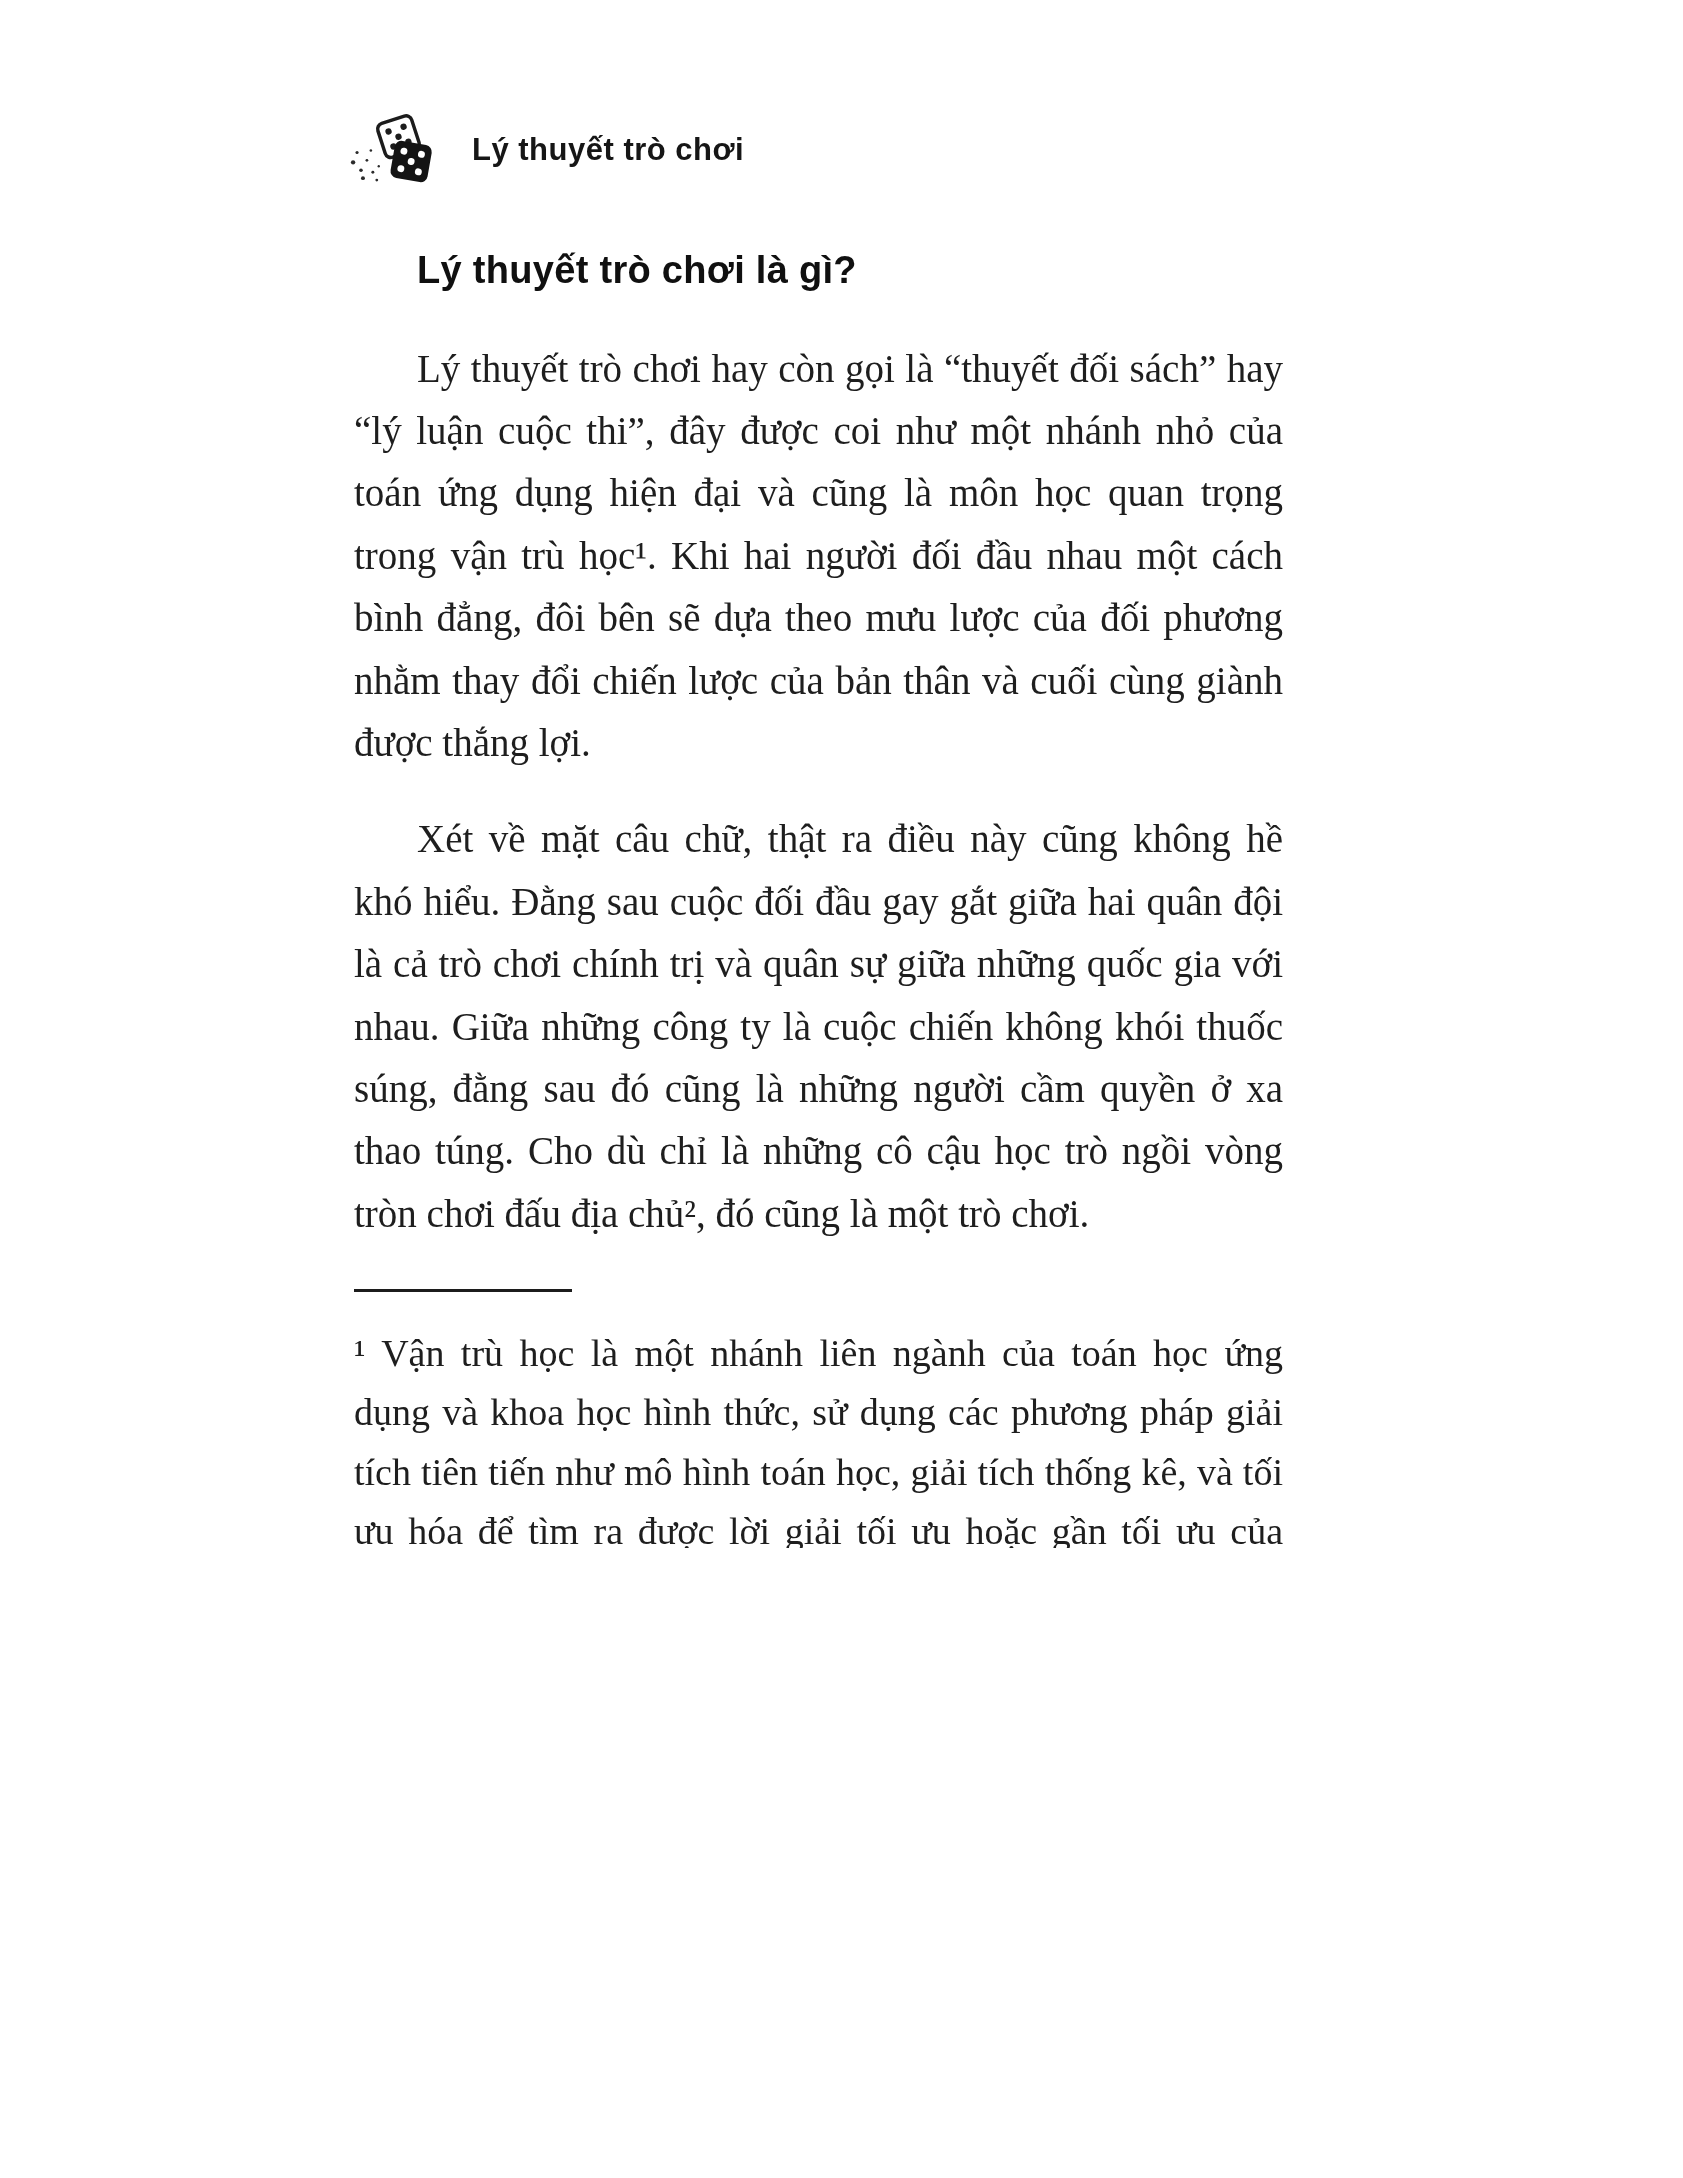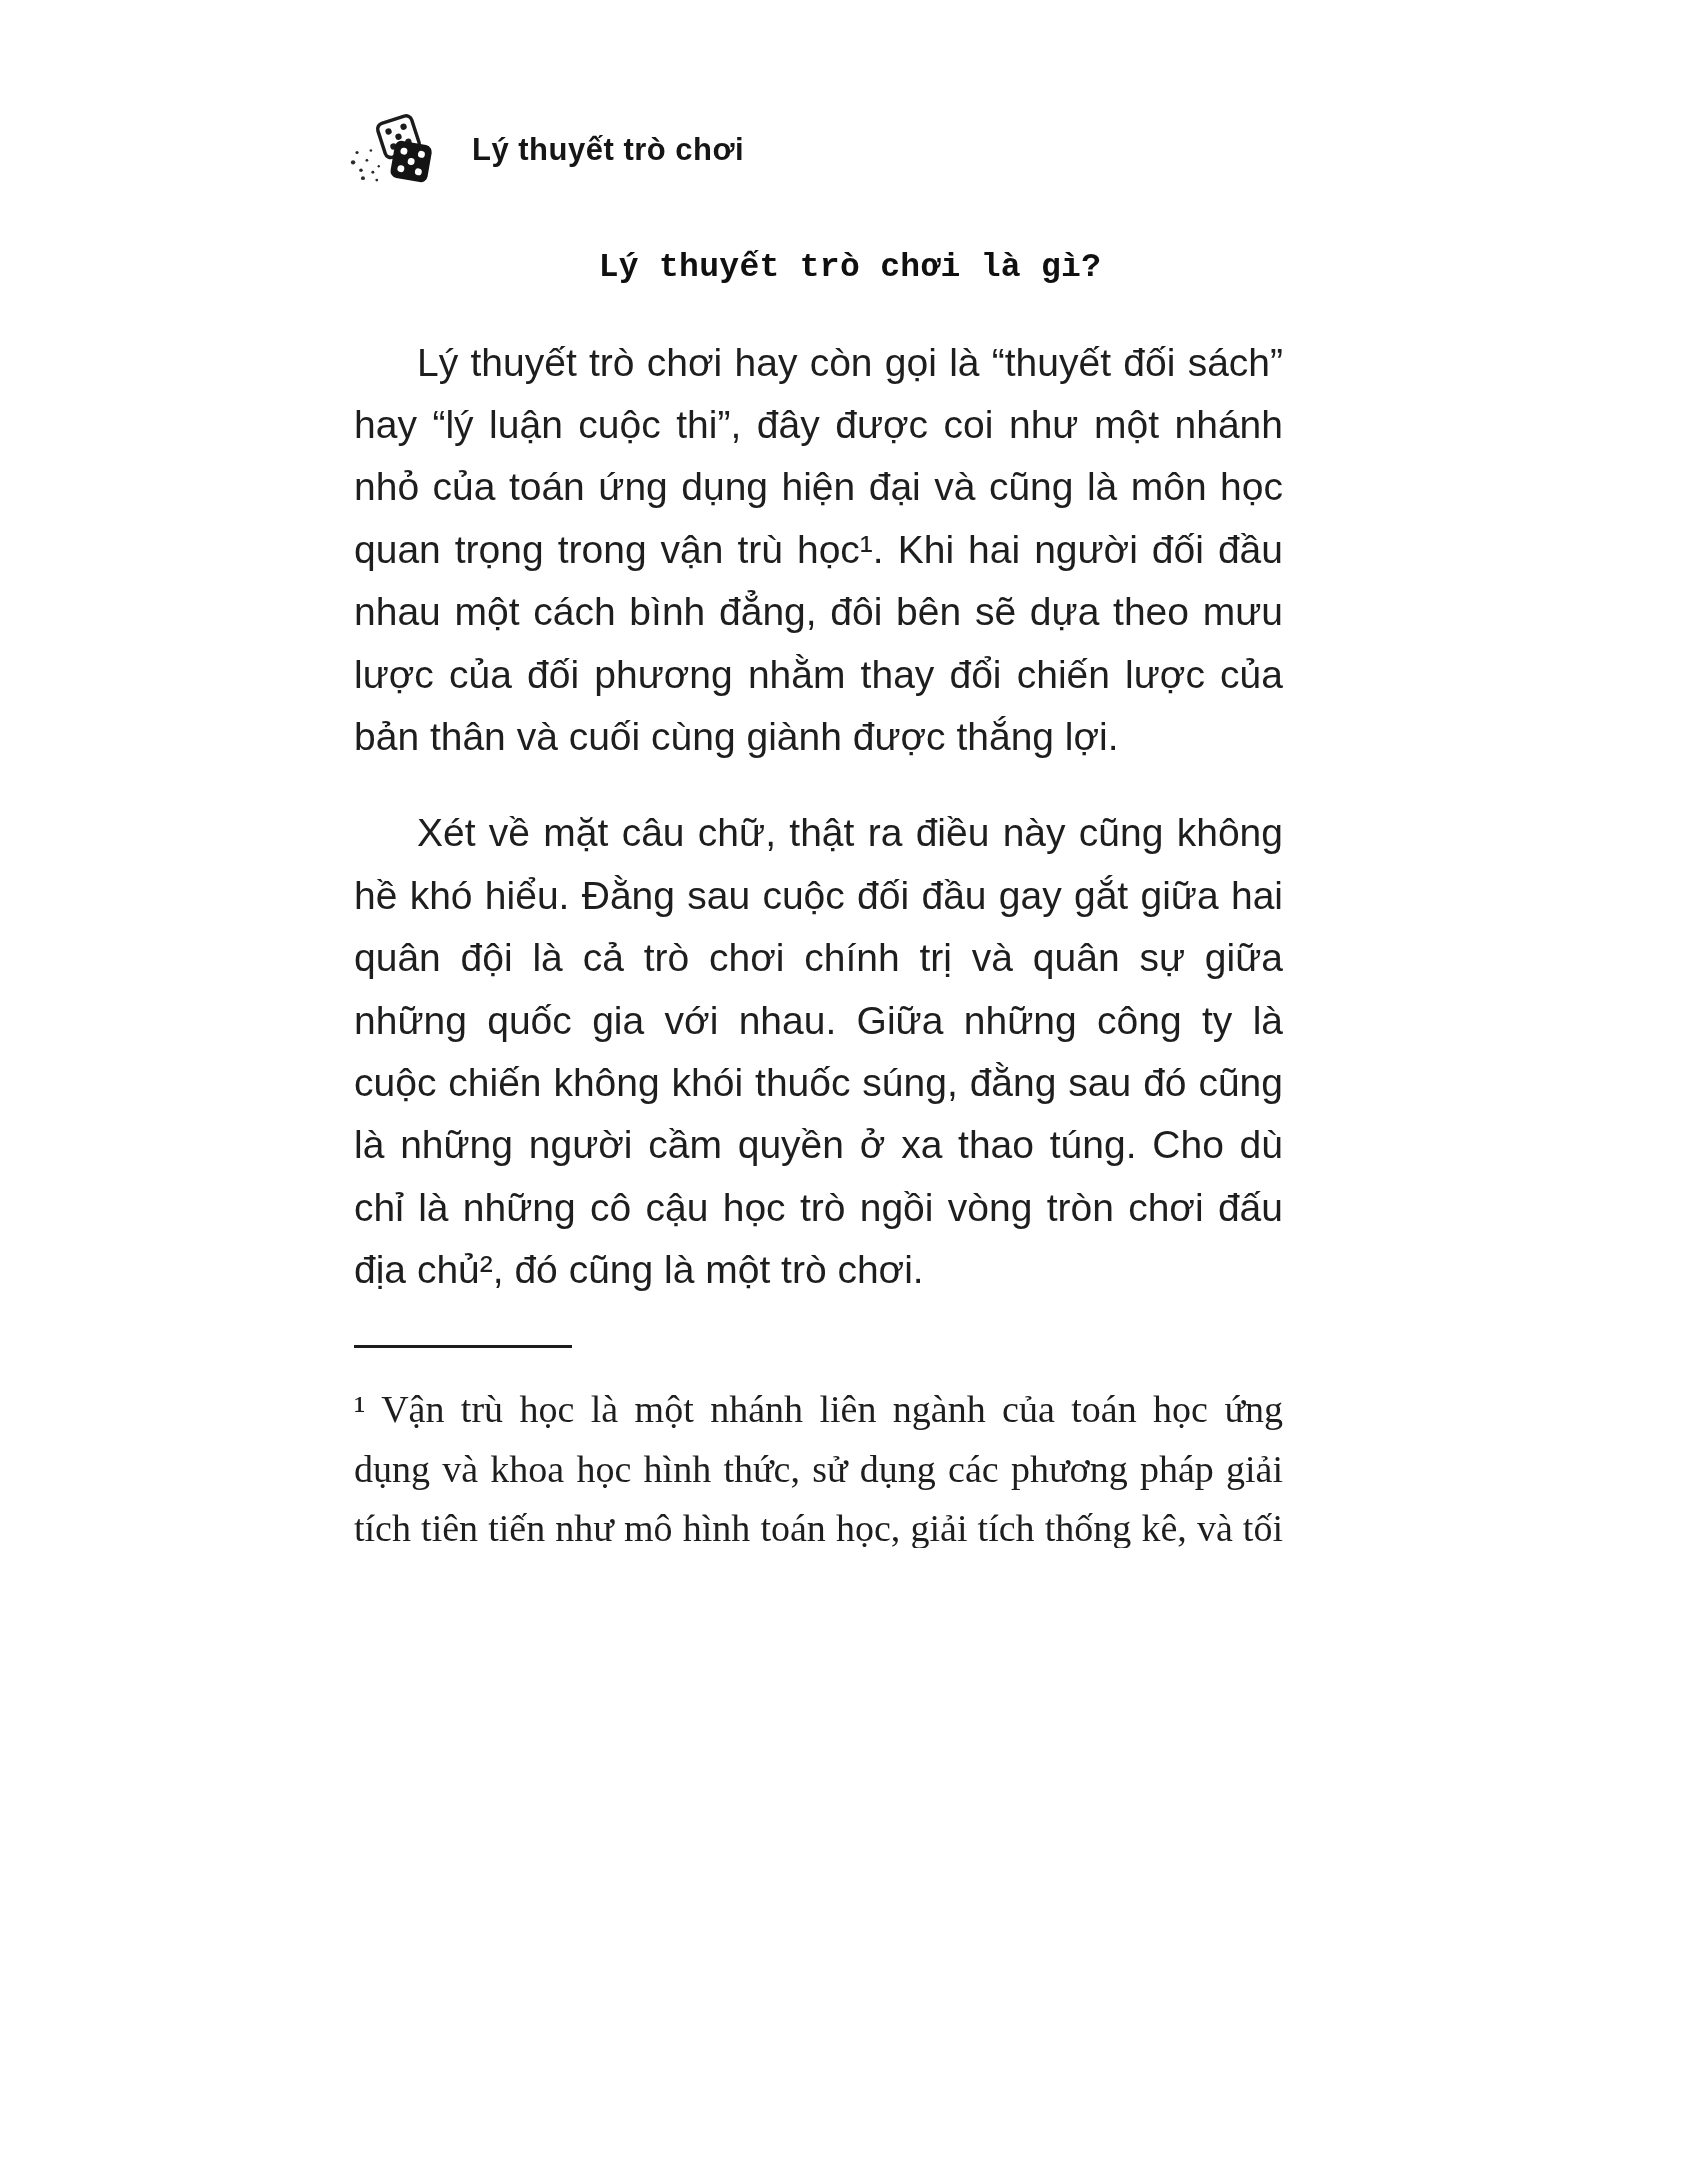--- a/index.html
+++ b/index.html
@@ -32,32 +32,31 @@
     letter-spacing: 0.5px;
     color: #161616;
   }
   .content {
     position: absolute;
     left: 354px;
     top: 248px;
     width: 929px;
   }
   .section-heading {
-    font-family: Liberation Mono, monospace;
+    font-family: Liberation Sans, sans-serif;
     font-weight: 700;
-    font-size: 33px;
+    font-size: 38px;
     line-height: 1.2;
     margin-left: 63px;
     margin-bottom: 44px;
     color: #101010;
     letter-spacing: 0.3px;
-    text-align: center;
   }
   .body-para {
-    font-family: Liberation Sans, sans-serif;
+    font-family: Liberation Serif, serif;
     font-size: 39px;
     line-height: 1.6;
     text-align: justify;
     text-indent: 63px;
     color: #1e1e1e;
     margin-bottom: 34px;
   }
   .footnote-rule {
     width: 218px;
     border: none;

